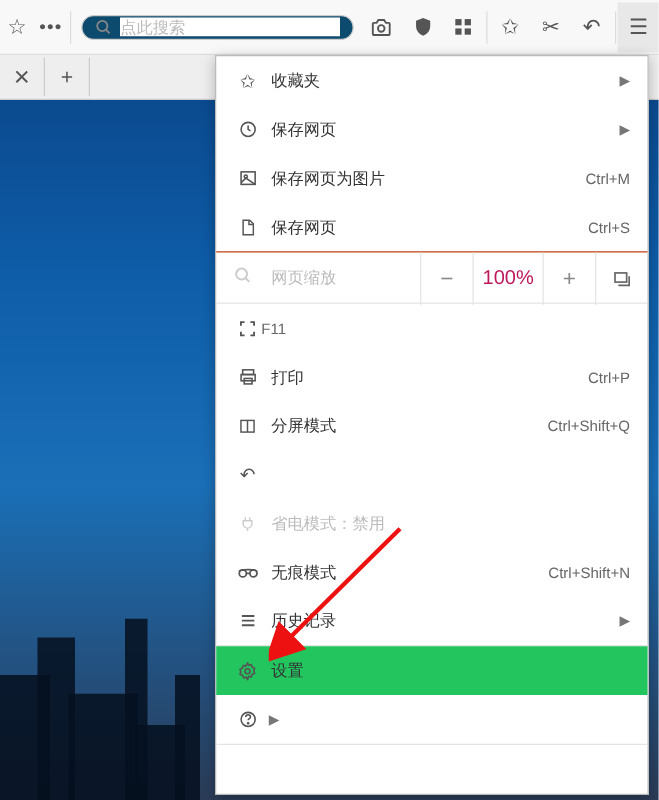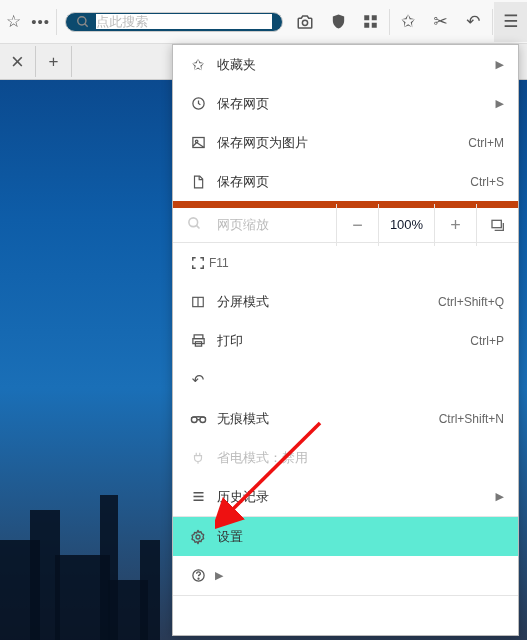--- a/index.html
+++ b/index.html
@@ -19,26 +19,26 @@
 .building{position:absolute;bottom:0;background:rgba(5,15,30,.85)}
 .menu{position:absolute;top:44px;right:8px;width:347px;background:#fff;border:1px solid #bbb;box-shadow:0 2px 10px rgba(0,0,0,.25);z-index:10}
 .menu-row{display:flex;align-items:center;height:39px;padding:0 14px;cursor:pointer;color:#333;font-size:13px}
 .menu-row.disabled{color:#bbb;cursor:default}
 .menu-row .icon{width:22px;display:flex;align-items:center;justify-content:center;font-size:15px;color:#555}
 .menu-row.disabled .icon{color:#ccc}
 .menu-row .label{flex:1;margin-left:8px}
 .menu-row .shortcut{font-size:12px;color:#666}
 .menu-row .chev{font-size:11px;color:#777;margin-left:6px}
 .menu-sep{height:1px;background:#e4e4e4;margin:0}
-.zoom-row{display:flex;align-items:center;height:42px;border-top:7px solid #c2410c;border-bottom:1px solid #e4e4e4}
+.zoom-row{display:flex;height:42px;border-top:1px solid #c2410c;border-bottom:1px solid #e4e4e4}
 .zoom-left{display:flex;align-items:center;flex:1;padding-left:14px;color:#bbb;font-size:13px}
 .zoom-left .icon{width:22px;font-size:15px;color:#ccc}
 .zoom-btn{width:42px;height:42px;display:flex;align-items:center;justify-content:center;font-size:18px;color:#888;border-left:1px solid #e4e4e4;cursor:pointer}
-.zoom-val{width:56px;text-align:center;font-size:13px;color:#0f172a;border-left:1px solid #e4e4e4;height:42px;line-height:42px}
-.highlight{background:#5eead4}
+.zoom-val{width:56px;text-align:center;font-size:16px;color:#be185d;border-left:1px solid #e4e4e4;height:42px;line-height:42px}
+.highlight{background:#22c55e}
 .arrow{position:absolute;pointer-events:none;z-index:20}
 </style>
 </head>
 <body>
 
 <div class="toolbar">
   <div class="tb-btn small">☆</div>
   <div class="tb-btn small" style="font-size:15px;letter-spacing:1px">•••</div>
   <div class="tb-sep"></div>
   <div class="search-box">
@@ -151,61 +151,61 @@
   <div class="menu-row">
     <span class="icon">
         <svg width="14" height="14" viewBox="0 0 24 24" fill="none" stroke="#555" stroke-width="2.5">
           <path d="M3 8V3h5M21 8V3h-5M3 16v5h5M21 16v5h-5"></path>
         </svg>
       </span>
     <span class="shortcut">F11</span>
   </div>
   <div class="menu-row">
     <span class="icon">
+        <svg width="15" height="15" viewBox="0 0 24 24" fill="none" stroke="#555" stroke-width="2">
+          <rect x="5" y="3" width="14" height="6"></rect>
+          <rect x="3" y="9" width="18" height="8"></rect>
+          <rect x="7" y="14" width="10" height="7"></rect>
+        </svg>
+      </span>
+    <span class="label">打印</span>
+    <span class="shortcut">Ctrl+P</span>
+  </div>
+  <div class="menu-row">
+    <span class="icon">
         <svg width="14" height="14" viewBox="0 0 24 24" fill="none" stroke="#555" stroke-width="2">
           <rect x="3" y="4" width="18" height="16"></rect>
           <line x1="12" y1="4" x2="12" y2="20"></line>
         </svg>
       </span>
     <span class="label">分屏模式</span>
     <span class="shortcut">Ctrl+Shift+Q</span>
   </div>
   <div class="menu-row">
-    <span class="icon">
-        <svg width="15" height="15" viewBox="0 0 24 24" fill="none" stroke="#555" stroke-width="2">
-          <rect x="5" y="3" width="14" height="6"></rect>
-          <rect x="3" y="9" width="18" height="8"></rect>
-          <rect x="7" y="14" width="10" height="7"></rect>
-        </svg>
-      </span>
-    <span class="label">打印</span>
-    <span class="shortcut">Ctrl+P</span>
-  </div>
-  <div class="menu-row">
     <span class="icon">↶</span>
+  </div>
+  <div class="menu-row disabled">
+    <span class="icon">
+        <svg width="14" height="14" viewBox="0 0 24 24" fill="none" stroke="#ccc" stroke-width="2">
+          <path d="M9 3v5M15 3v5M6 8h12v4a6 6 0 01-12 0V8zM12 18v4"></path>
+        </svg>
+      </span>
+    <span class="label">省电模式：禁用</span>
   </div>
   <div class="menu-row">
     <span class="icon">
         <svg width="17" height="12" viewBox="0 0 24 14" fill="none" stroke="#555" stroke-width="2">
           <circle cx="6" cy="8" r="4"></circle>
           <circle cx="18" cy="8" r="4"></circle>
           <path d="M10 8h4"></path>
           <path d="M2 6c0-3 20-3 20 0"></path>
         </svg>
       </span>
     <span class="label">无痕模式</span>
     <span class="shortcut">Ctrl+Shift+N</span>
-  </div>
-  <div class="menu-row disabled">
-    <span class="icon">
-        <svg width="14" height="14" viewBox="0 0 24 24" fill="none" stroke="#ccc" stroke-width="2">
-          <path d="M9 3v5M15 3v5M6 8h12v4a6 6 0 01-12 0V8zM12 18v4"></path>
-        </svg>
-      </span>
-    <span class="label">省电模式：禁用</span>
   </div>
   <div class="menu-row">
     <span class="icon">
         <svg width="15" height="15" viewBox="0 0 24 24" stroke="#555" stroke-width="2.5">
           <line x1="4" y1="6" x2="20" y2="6"></line>
           <line x1="4" y1="12" x2="20" y2="12"></line>
           <line x1="4" y1="18" x2="20" y2="18"></line>
         </svg>
       </span>
     <span class="label">历史记录</span>

